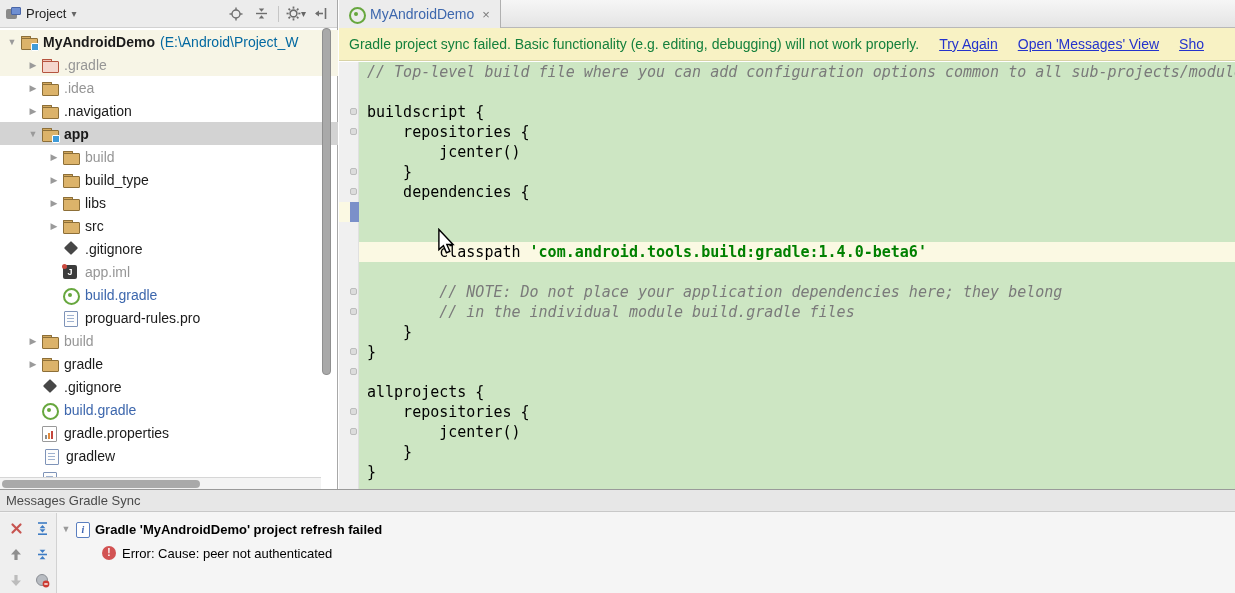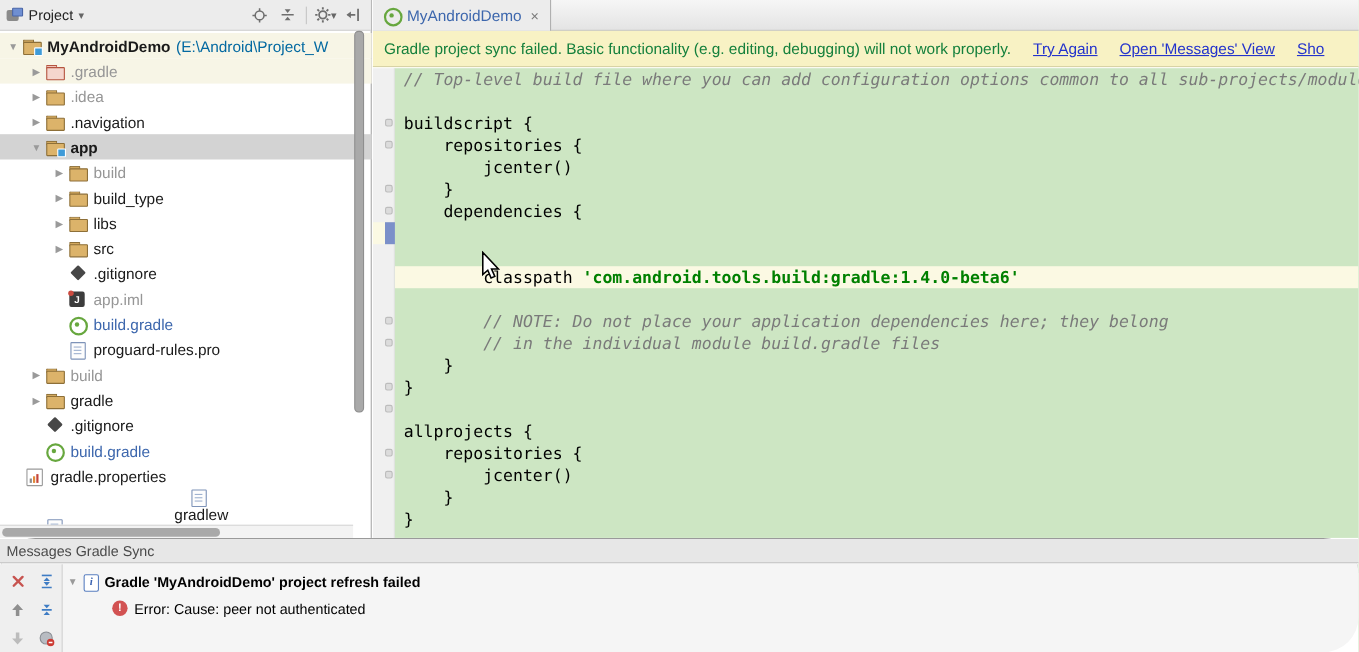--- a/index.html
+++ b/index.html
@@ -77,21 +77,21 @@
   .gutter-cell.hl{background:var(--hl-bg);}
   .gutter-cell .fold-chip{position:absolute;right:1px;top:6px;width:7px;height:7px;background:#dcdcdc;border:1px solid #bdbdbd;border-radius:2px;}
   .gutter-cell .blue-mark{position:absolute;right:-1px;top:0;width:9px;height:20px;background:#7b90c9;}
   .code-area{flex:1;background:var(--editor-bg);overflow:hidden;font-family:"DejaVu Sans Mono","Liberation Mono",monospace;font-size:15px;line-height:20px;color:#000;}
   .code-line{height:20px;white-space:pre;padding-left:8px;}
   .code-line.hl{background:var(--hl-bg);margin-top:40px;}
   .tok-comment{color:#7a7a7a;font-style:italic;}
   .tok-string{color:var(--string-green);font-weight:bold;}
 
   
-  .messages-panel{position:absolute;left:0;top:489px;width:1235px;height:104px;background:#f5f5f5;border-top:1px solid #9a9a9a;border-radius:32px;}
+  .messages-panel{position:absolute;left:0;top:489px;width:1235px;height:104px;background:#f5f5f5;border-top:1px solid #9a9a9a;}
   .mp-header{height:22px;line-height:21px;background:#e7e7e7;border-bottom:1px solid #c8c8c8;padding-left:6px;font-size:13px;color:#4a4a4a;}
   .mp-body{position:absolute;left:0;top:23px;right:0;bottom:0;}
   .mp-toolbar{position:absolute;left:0;top:0;bottom:0;width:57px;border-right:1px solid #d2d2d2;background:#efefef;
               display:grid;grid-template-columns:26px 26px;grid-auto-rows:26px;padding:3px 0 0 4px;}
   .tool-btn{display:flex;align-items:center;justify-content:center;width:24px;height:24px;cursor:pointer;}
   .mp-content{position:absolute;left:58px;top:0;right:0;bottom:0;}
   .msg-row1{display:flex;align-items:center;height:22px;margin-top:5px;}
   .msg-expander{width:16px;text-align:center;font-size:9px;color:#9a9a9a;}
   .info-icon{position:relative;width:13px;height:15px;margin:0 6px 0 2px;}
   .info-icon::after{content:'i';position:absolute;left:0;top:0;width:12px;height:14px;background:#fff;border:1px solid #5a7fc0;border-radius:2px;
@@ -239,26 +239,26 @@
       <div class="tree-row" style="padding-left: 25px;">
         <span class="tree-arrow"></span>
         <span class="t-icon ic-gitignore"></span>
         <span class="tree-label">.gitignore</span>
       </div>
       <div class="tree-row" style="padding-left: 25px;">
         <span class="tree-arrow"></span>
         <span class="t-icon ic-gradle"></span>
         <span class="tree-label c-blue">build.gradle</span>
       </div>
-      <div class="tree-row" style="padding-left: 7px;">
+      <div class="tree-row" style="padding-left: 25px;">
         <span class="tree-arrow"></span>
         <span class="t-icon ic-props"></span>
         <span class="tree-label">gradle.properties</span>
       </div>
-      <div class="tree-row" style="padding-left: 27px; flex-direction: column;">
+      <div class="tree-row" style="padding-left: 27px;">
         <span class="tree-arrow"></span>
         <span class="t-icon ic-doc"></span>
         <span class="tree-label">gradlew</span>
       </div>
       <div class="tree-row" style="padding-left: 25px;">
         <span class="tree-arrow"></span>
         <span class="t-icon ic-doc"></span>
         <span class="tree-label"></span>
       </div>
     </div>

